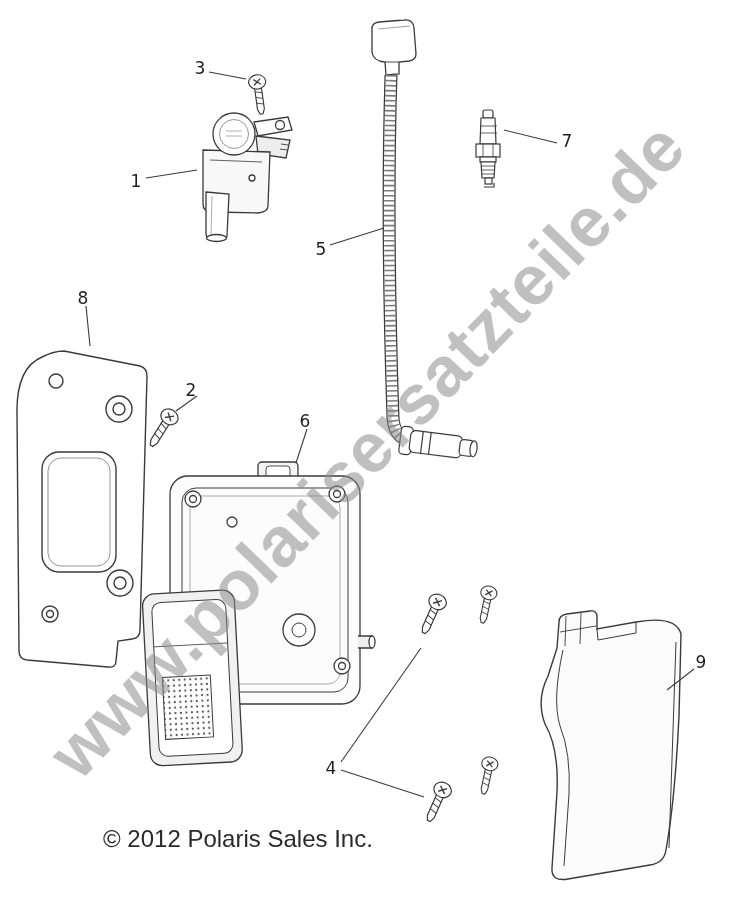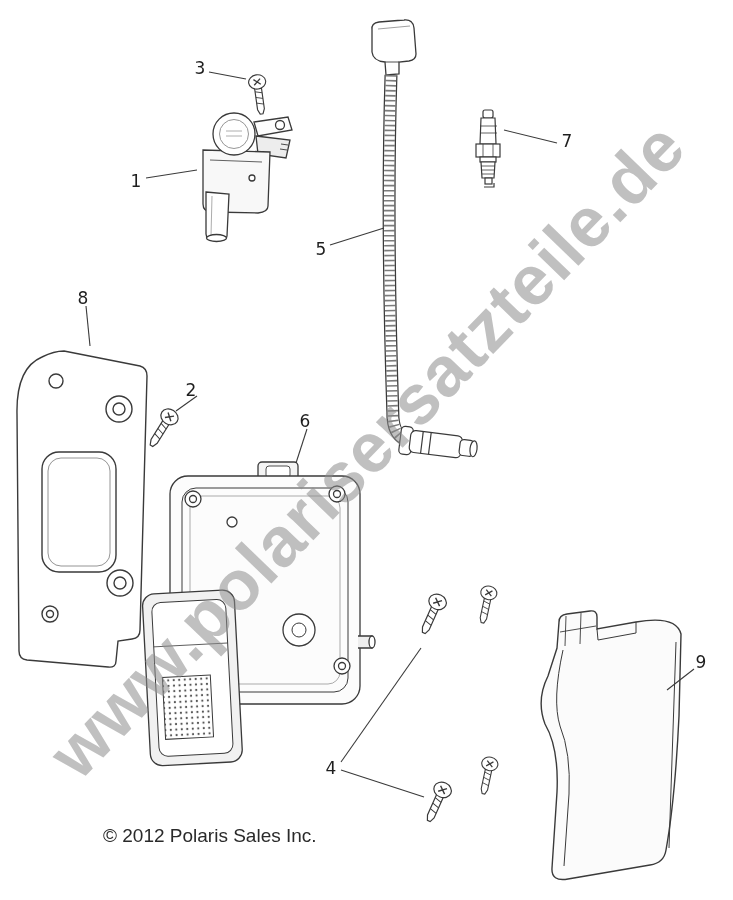--- a/index.html
+++ b/index.html
@@ -40,21 +40,21 @@
     transform: translate(-50%, -50%);
     font-size: 17px;
     color: #1e1e1e;
     z-index: 2;
     font-family: "DejaVu Sans", sans-serif;
   }
   .copyright {
     position: absolute;
     left: 103px;
     top: 825px;
-    font-size: 19px;
+    font-size: 24px;
     color: #2a2a2a;
     z-index: 2;
     font-family: "Liberation Sans", sans-serif;
   }
 </style>
 </head>
 <body>
 
 <div class="canvas">
 

